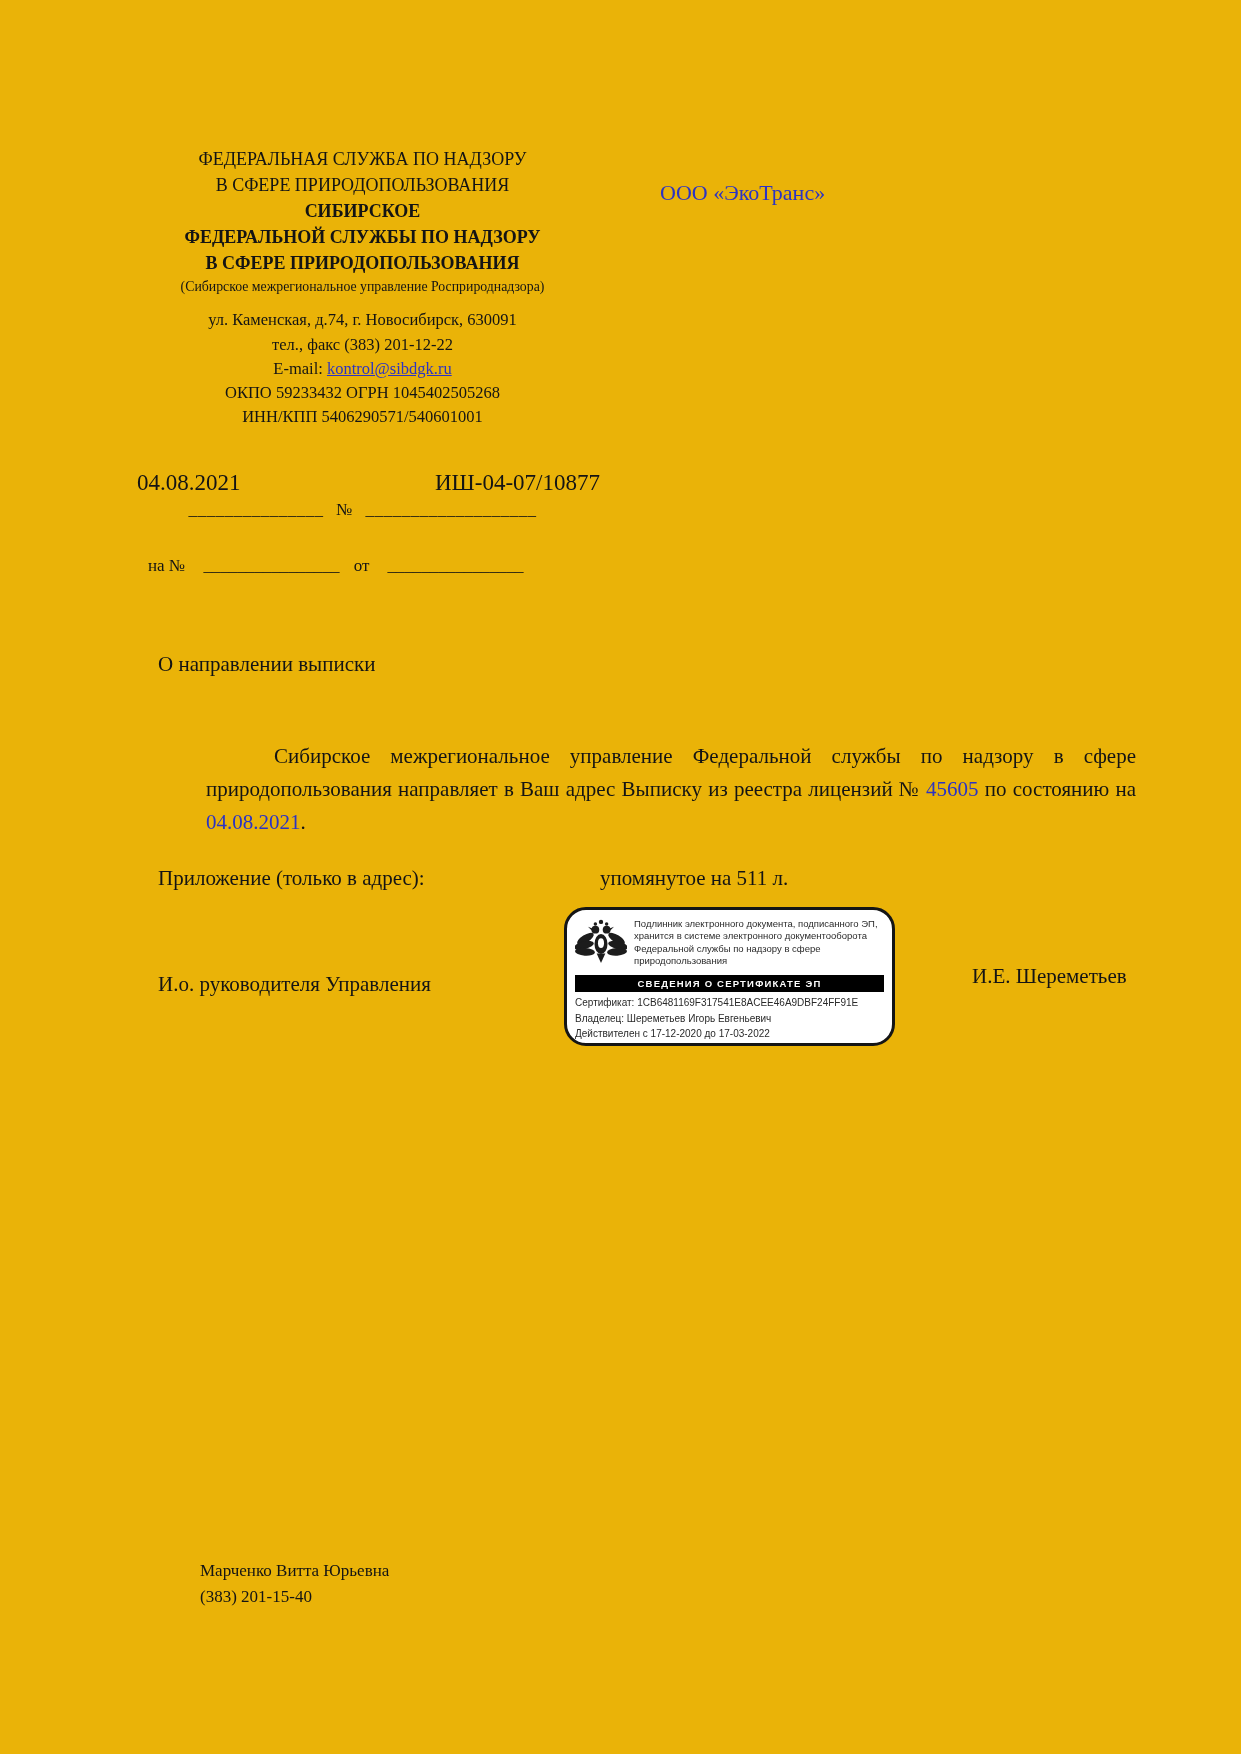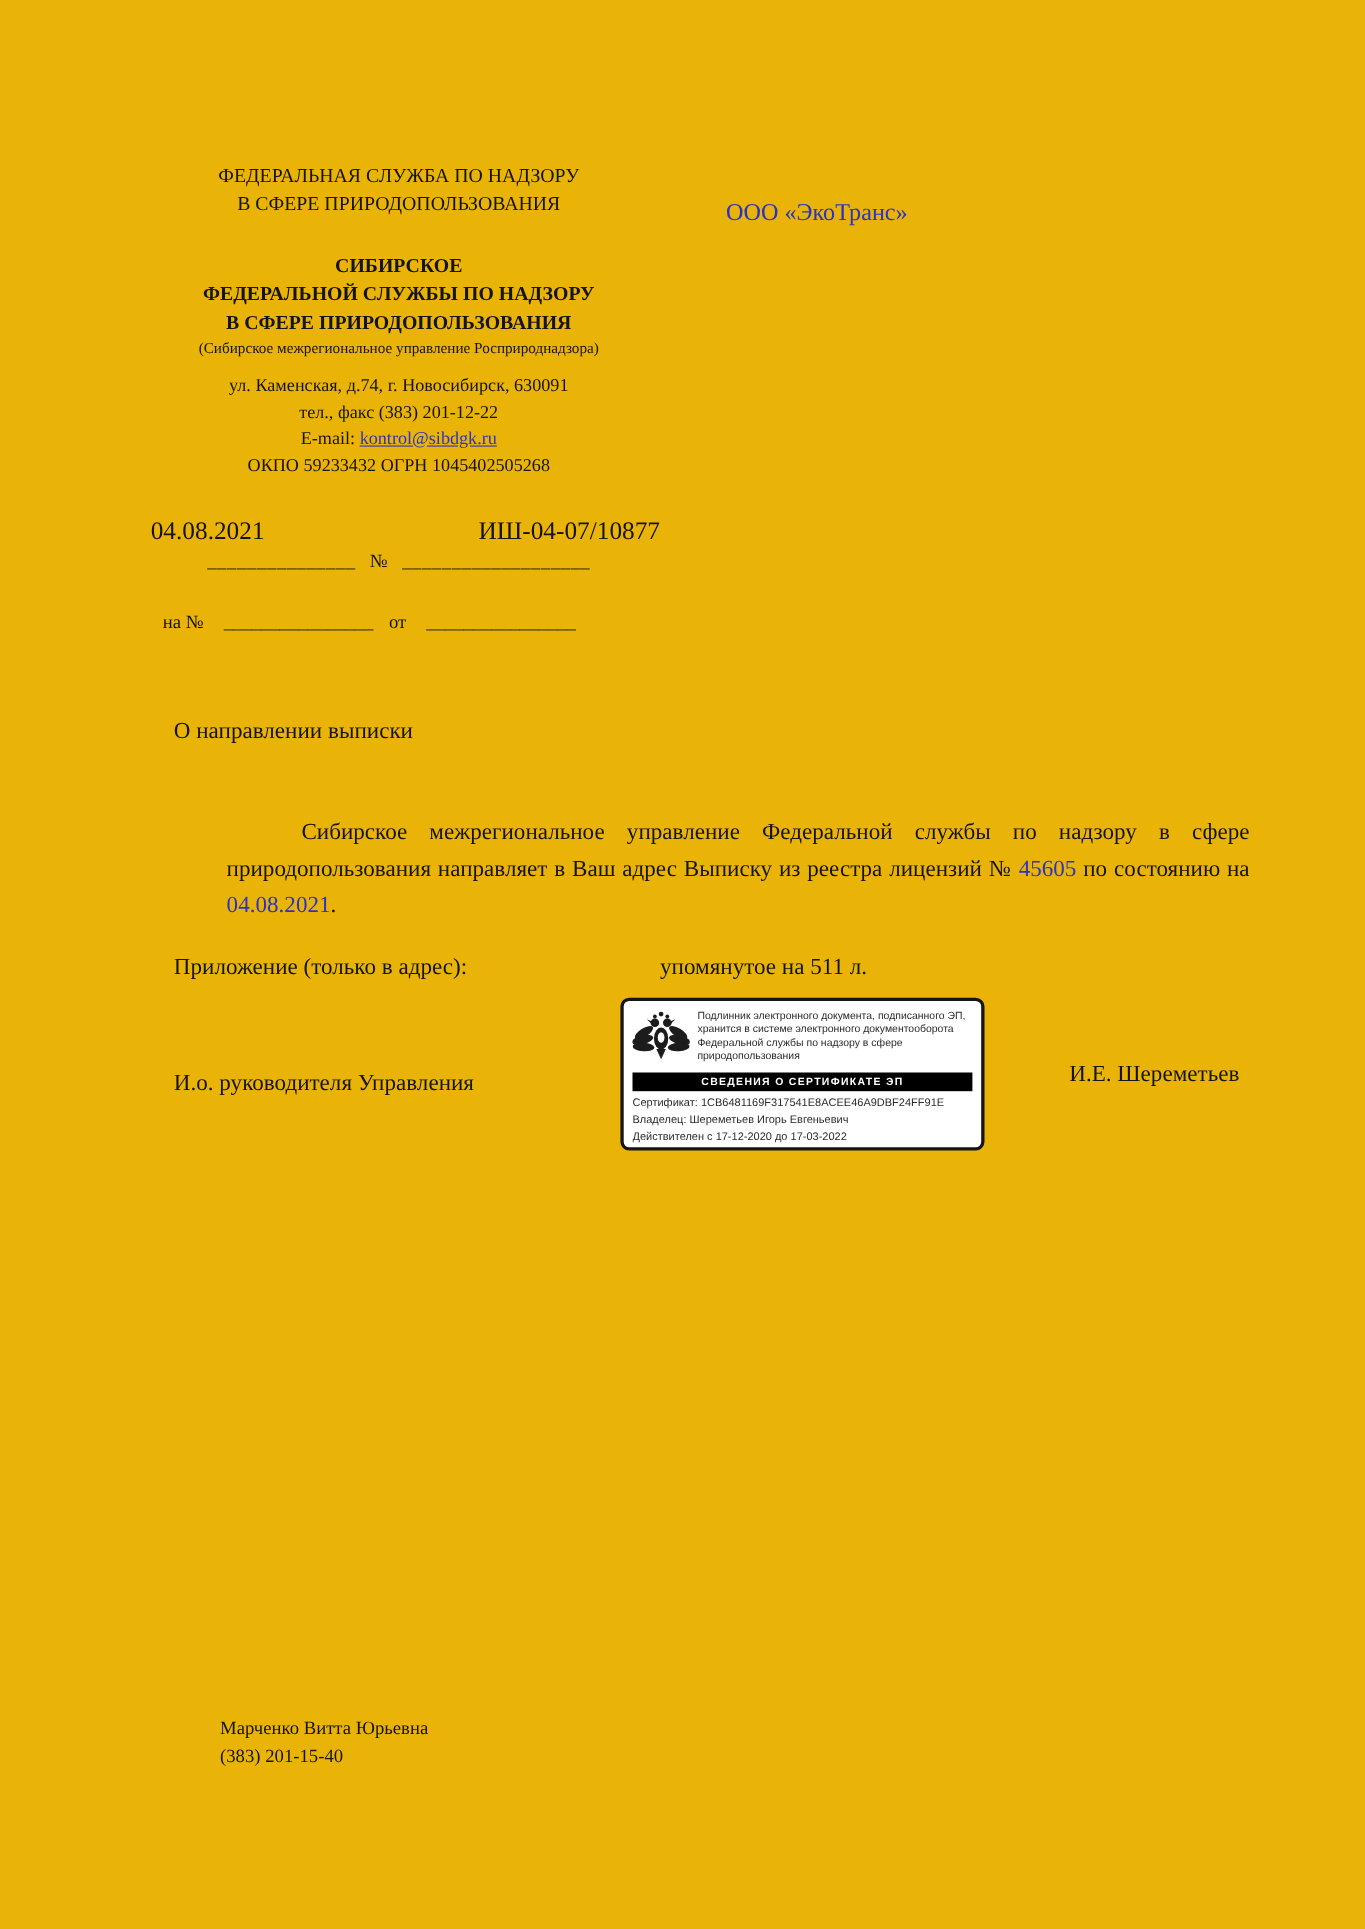--- a/index.html
+++ b/index.html
@@ -15,21 +15,21 @@
     font-family:"Liberation Serif", serif;
     overflow:hidden;
     text-decoration:underline;
   }
   
   .sender-col{
     position:absolute;left:125px;top:146px;width:475px;
     text-align:center;
   }
   .svc-name{font-size:18px;line-height:1.45;}
-  .dept-name{font-size:18px;font-weight:700;line-height:1.45;margin-top:30px;}
+  .dept-name{font-size:18px;font-weight:700;line-height:1.45;}
   .short-name{font-size:13.8px;margin-top:3px;}
   .contact{font-size:16.5px;line-height:1.46;margin-top:13px;}
   .link{color:var(--link-blue);text-decoration:underline;cursor:pointer;}
   .blue{color:var(--link-blue);}
   
   .ref-row{
     position:absolute;left:137px;top:470px;width:463px;
     display:flex;justify-content:space-between;
     font-size:23px;
   }
@@ -60,21 +60,21 @@
     font-size:21px;line-height:33px;text-align:justify;text-indent:68px;margin-left:48px;
   }
   .attachment-label{position:absolute;left:158px;top:866px;font-size:21px;}
   .attachment-value{position:absolute;left:600px;top:866px;font-size:21px;}
   
   .sig-position{position:absolute;left:158px;top:972px;font-size:21px;}
   .sig-name{position:absolute;left:972px;top:964px;font-size:21px;}
   
   .stamp{
     position:absolute;left:564px;top:907px;width:331px;height:139px;
-    border:3px solid #151515;border-radius:8px;background:#fff;
+    border:3px solid #151515;border-radius:22px;background:#fff;
     box-sizing:border-box;padding:6px 8px 4px 8px;
     font-family:"Liberation Sans", sans-serif;color:#2a2a2a;
   }
   .stamp-top{display:flex;gap:7px;align-items:flex-start;}
   .eagle{flex:0 0 52px;}
   .eagle svg{width:52px;height:56px;display:block;}
   .stamp-header{font-size:9.5px;line-height:1.3;padding-top:2px;}
   .stamp-bar{
     background:#000;color:#fff;text-align:center;
     font-size:9.5px;font-weight:700;letter-spacing:1.2px;
@@ -103,20 +103,21 @@
       <div>В СФЕРЕ ПРИРОДОПОЛЬЗОВАНИЯ</div>
     </div>
     <div class="short-name">(Сибирское межрегиональное управление Росприроднадзора)</div>
     <div class="contact">
       <div>ул. Каменская, д.74, г. Новосибирск, 630091</div>
       <div>тел., факс (383) 201-12-22</div>
       <div>
         <span>E-mail: </span><a class="link">kontrol@sibdgk.ru</a>
       </div>
       <div>ОКПО 59233432 ОГРН 1045402505268</div>
+      <div>ИНН/КПП 5406290571/540601001</div>
     </div>
   </div>
 
   <div class="ref-row">
     <span>04.08.2021</span>
     <span>ИШ-04-07/10877</span>
   </div>
   <div class="blank-row">
     <span>_______________</span>
     <span class="no-sign">№</span>

